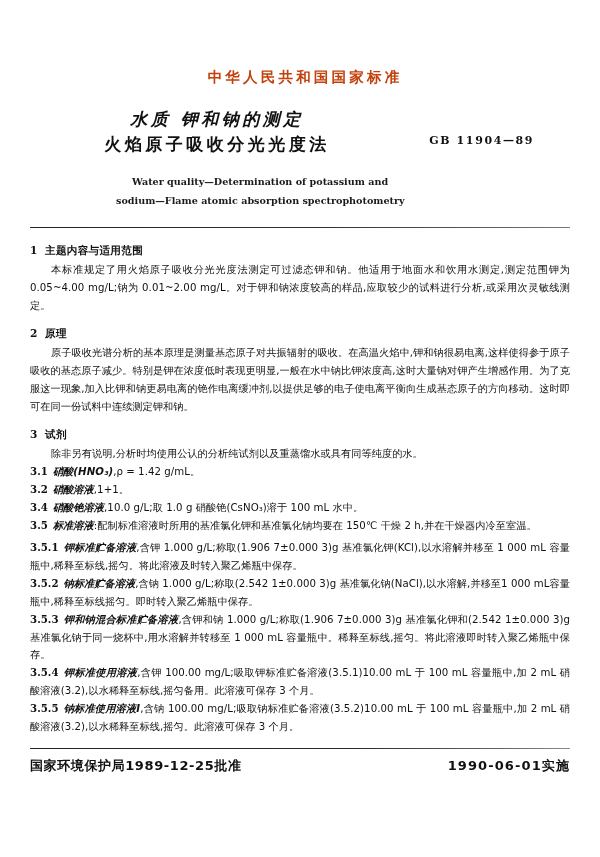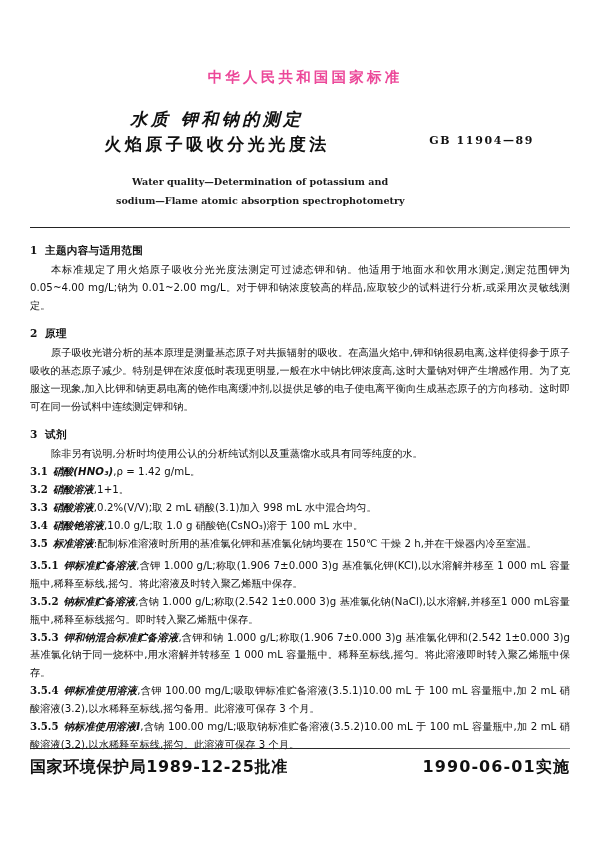--- a/index.html
+++ b/index.html
@@ -31,21 +31,21 @@
   .header {
     padding-top: 68px;
     position: relative;
   }
   .nat-std {
     text-align: center;
     font-size: 14.5px;
     font-weight: bold;
     letter-spacing: 3.2px;
     padding-left: 10px;
-    color: #ec4899;
+    color: #c2410c;
     white-space: nowrap;
   }
   .title-row {
     position: relative;
     margin-top: 20px;
   }
   .title-cn {
     text-align: center;
     padding-left: 4px;
     padding-right: 170px;
@@ -148,21 +148,21 @@
   .rule-bottom {
     height: 1px;
     background: linear-gradient(90deg, #222 0%, #2b2b2b 60%, #666 88%, #8a8a8a 100%);
     width: 100%;
   }
   .footer {
     display: flex;
     justify-content: space-between;
     align-items: flex-end;
     margin-top: 8px;
-    font-size: 16px;
+    font-size: 13px;
     font-weight: bold;
     letter-spacing: 0.6px;
   }
   .footer .right { letter-spacing: 1.1px; }
 </style>
 </head>
 <body>
 
 <div class="page">
 
@@ -202,23 +202,20 @@
     </div>
     <p class="para indent">除非另有说明,分析时均使用公认的分析纯试剂以及重蒸馏水或具有同等纯度的水。</p>
 
     <div class="item">
       <span class="lbl">3.1</span><span class="bt">硝酸(HNO₃)</span><span>,ρ = 1.42 g/mL。</span>
     </div>
     <div class="item">
       <span class="lbl">3.2</span><span class="bt">硝酸溶液</span><span>,1+1。</span>
     </div>
     <div class="item">
-      <span class="lbl">3.3</span><span class="bt">硝酸溶液</span><span>,0.2%(V/V);取 2 mL 硝酸(3.1)加入 998 mL 水中混合均匀。</span>
-    </div>
-    <div class="item">
       <span class="lbl">3.4</span><span class="bt">硝酸铯溶液</span><span>,10.0 g/L;取 1.0 g 硝酸铯(CsNO₃)溶于 100 mL 水中。</span>
     </div>
     <div class="item">
       <span class="lbl">3.5</span><span class="bt">标准溶液</span><span>:配制标准溶液时所用的基准氯化钾和基准氯化钠均要在 150℃ 干燥 2 h,并在干燥器内冷至室温。</span>
     </div>
     <div class="sp-gap"></div>
     <div class="item">
       <span class="lbl">3.5.1</span><span class="bt">钾标准贮备溶液</span><span>,含钾 1.000 g/L;称取(1.906 7±0.000 3)g 基准氯化钾(KCl),以水溶解并移至 1 000 mL 容量瓶中,稀释至标线,摇匀。将此溶液及时转入聚乙烯瓶中保存。</span>
     </div>
     <div class="item">

